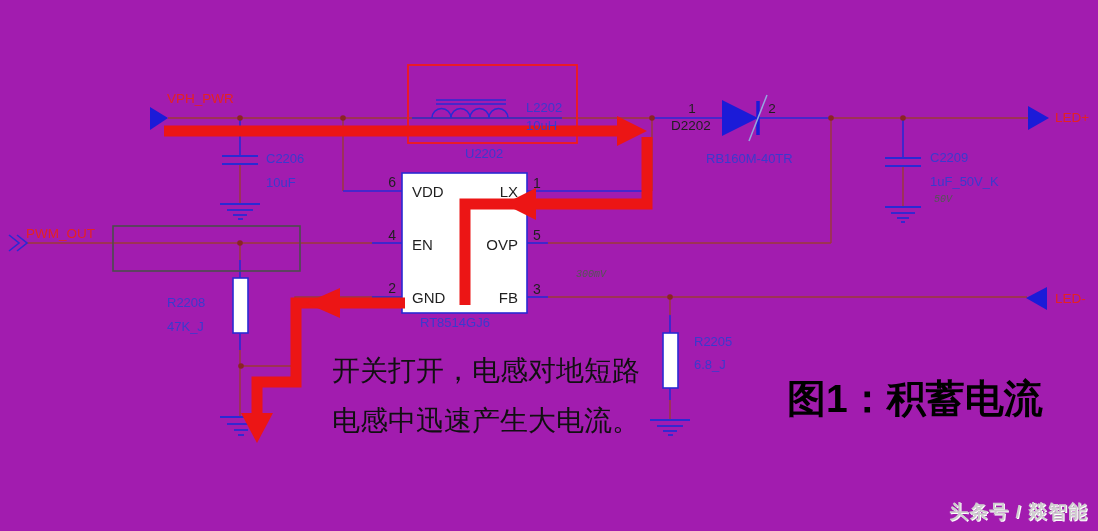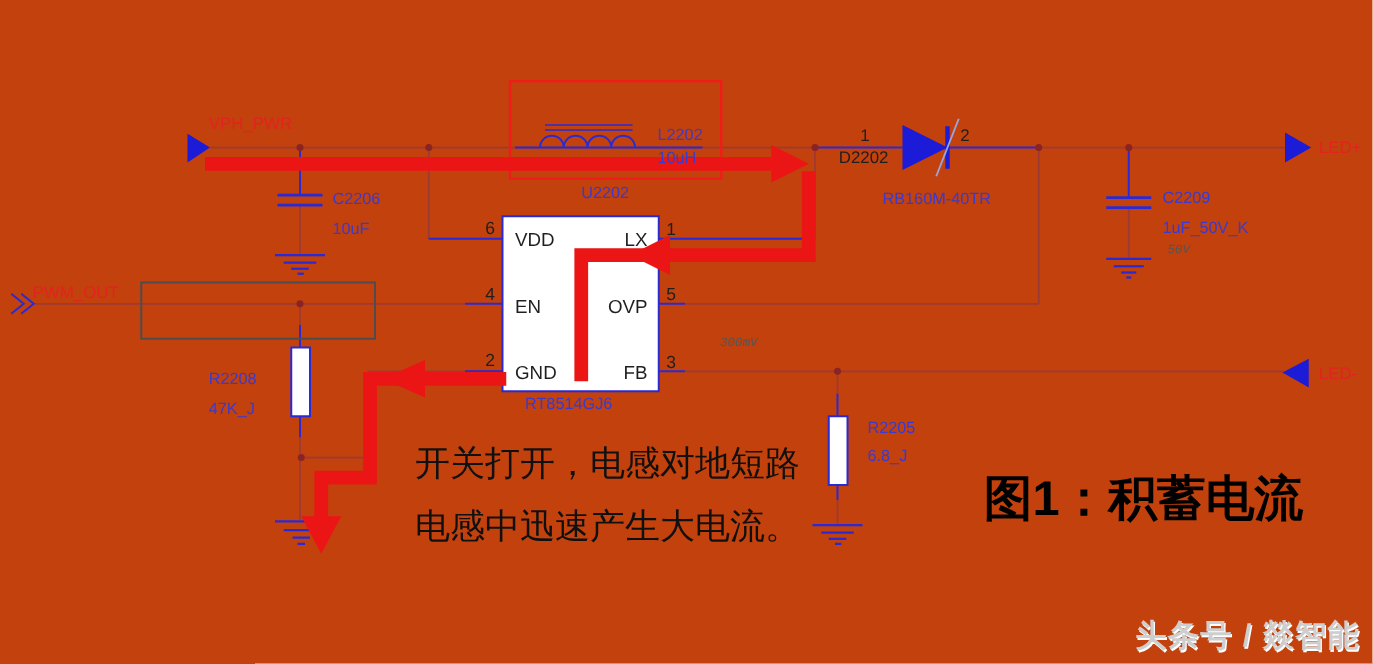--- a/index.html
+++ b/index.html
@@ -1,35 +1,35 @@
 <!DOCTYPE html>
 <html><head>
 <meta charset="utf-8">
 <style>
   html,body{margin:0;padding:0;background:#ffffff;}
-  #stage{position:relative;width:1098px;height:531px;background:#c2410c;overflow:hidden;
+  #stage{position:relative;width:1098px;height:531px;background:#a21caf;overflow:hidden;
          font-family:"Liberation Sans","DejaVu Sans",sans-serif;}
   svg{position:absolute;left:0;top:0;}
   svg text{font-family:"Liberation Sans","DejaVu Sans",sans-serif;}
   .w{stroke:#9c3a37;stroke-width:1.4;fill:none;}
   .b{stroke:#2a2ad4;stroke-width:1.6;fill:none;}
   .b2{stroke:#2a2ad4;stroke-width:1.3;fill:none;}
   .hot{stroke:#ec1515;stroke-width:11;fill:none;stroke-linejoin:miter;stroke-linecap:butt;}
   .hotfill{fill:#ec1515;stroke:none;}
   .port{fill:#1b1bd8;stroke:none;}
   .dot{fill:#8a2424;stroke:none;}
   .tb{fill:#3a3ace;font-size:13px;}
   .tr{fill:#e52222;font-size:13.5px;}
   .tk{fill:#1f1f1f;font-size:13.5px;}
   .pn{fill:#1f1f1f;font-size:15px;}
   .pno{fill:#1f1f1f;font-size:14px;}
   .it{fill:#555;font-size:10px;font-style:italic;font-family:"Liberation Mono","DejaVu Sans Mono",monospace;}
   .note{fill:#101010;font-size:28px;}
   .caption{fill:#000;font-size:39px;font-weight:bold;}
-  #watermark{position:absolute;right:10px;bottom:6px;font-size:25px;font-weight:bold;
+  #watermark{position:absolute;right:10px;bottom:6px;font-size:19px;font-weight:bold;
              color:#cecece;text-shadow:1px 1px 0 #ffffff;letter-spacing:1px;}
 </style>
 </head>
 <body>
 
 <div id="stage">
 <svg width="1098" height="531" viewBox="0 0 1098 531">
 
   <g>
 

